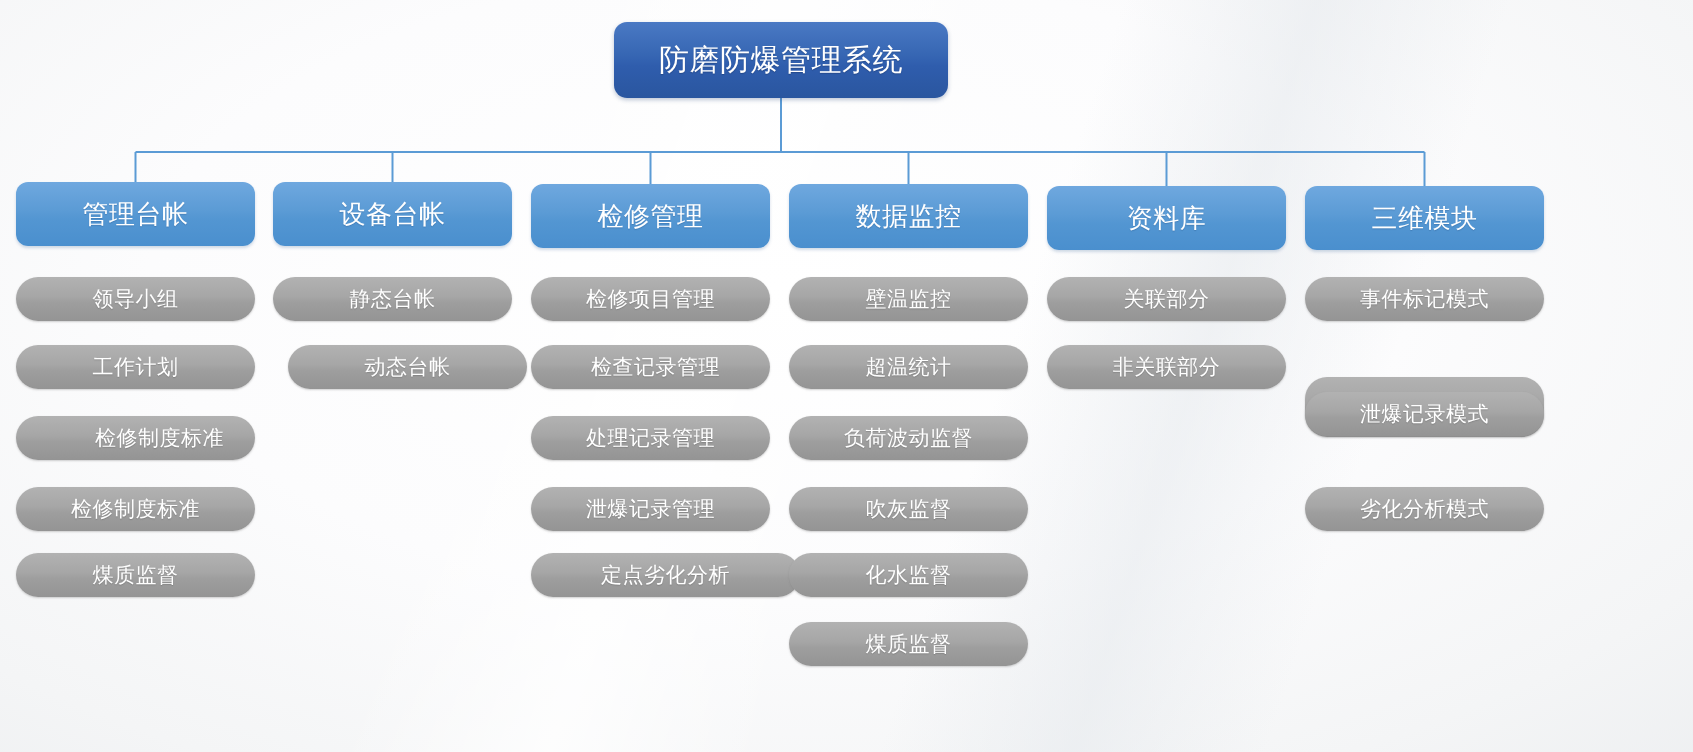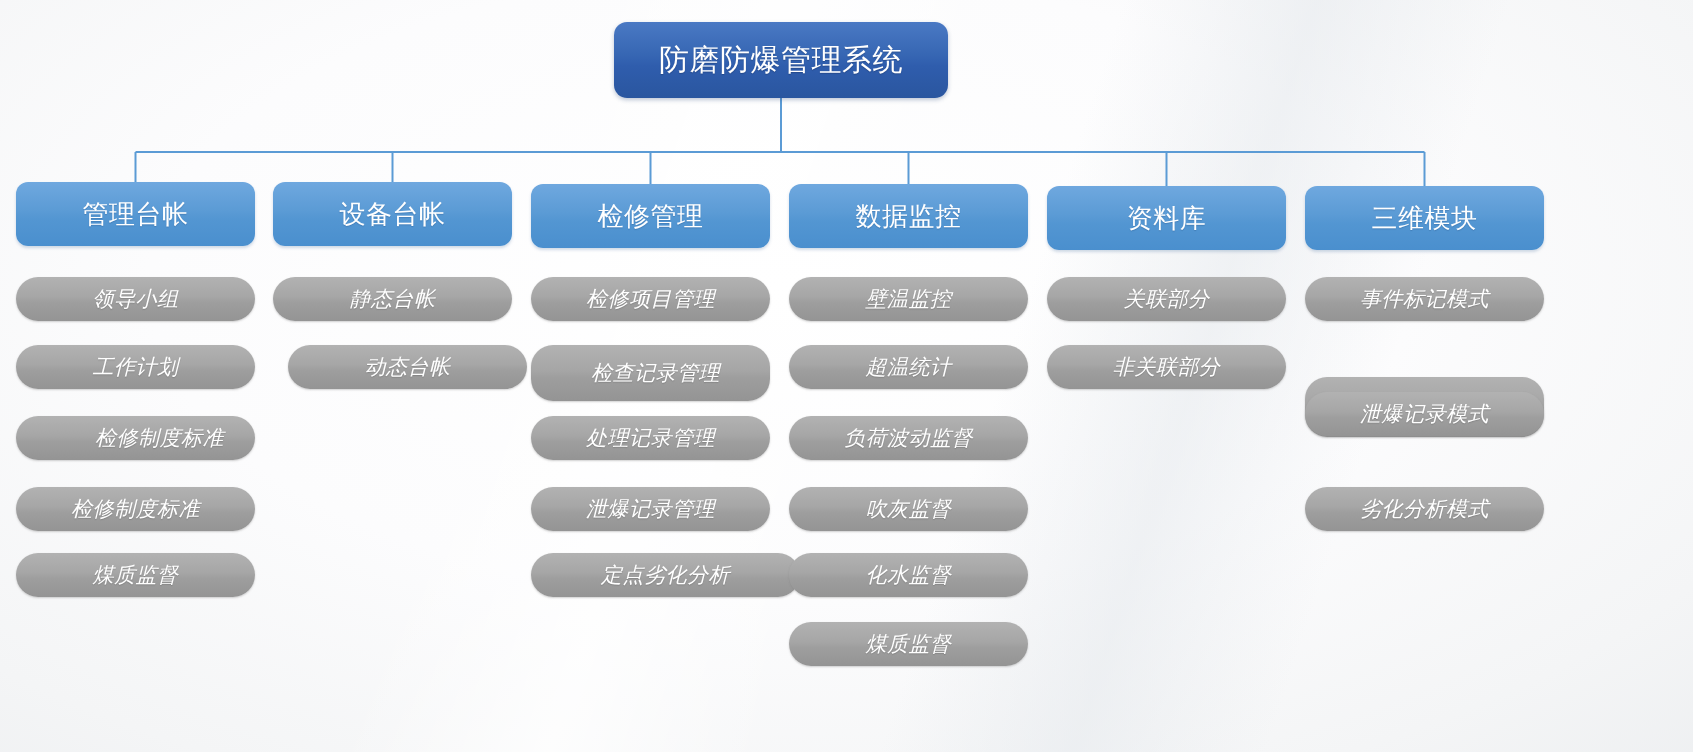--- a/index.html
+++ b/index.html
@@ -68,21 +68,20 @@
     box-shadow: 0 2px 3px rgba(70,110,160,0.25);
     text-shadow: 0 1px 1px rgba(30,70,120,0.28);
   }
 
   .leaf {
     border-radius: 22px;
     font-size: 21px;
     background: linear-gradient(180deg, #b2b2b2 0%, #a6a6a6 45%, #9e9e9e 58%, #949494 100%);
     box-shadow: 0 1px 2px rgba(120,120,120,0.35);
     text-shadow: 0 1px 1px rgba(90,90,90,0.35);
-    font-style: italic;
   }
 </style>
 </head>
 <body>
 
 <div class="bg-sheen"></div>
 
 <div class="canvas">
 
   <svg class="connectors" viewBox="0 0 1693 752" width="1693" height="752" xmlns="http://www.w3.org/2000/svg">
@@ -104,21 +103,21 @@
       <div class="node leaf" style="left: 16px; top: 277px; width: 239px; height: 44px;">领导小组</div>
       <div class="node leaf" style="left: 16px; top: 345px; width: 239px; height: 44px;">工作计划</div>
       <div class="node leaf" style="left: 16px; top: 416px; width: 239px; height: 44px; padding-left: 48px;">检修制度标准</div>
       <div class="node leaf" style="left: 16px; top: 487px; width: 239px; height: 44px;">检修制度标准</div>
       <div class="node leaf" style="left: 16px; top: 553px; width: 239px; height: 44px;">煤质监督</div>
       <div class="node lvl2" style="left: 273px; top: 182px; width: 239px; height: 64px;">设备台帐</div>
       <div class="node leaf" style="left: 273px; top: 277px; width: 239px; height: 44px;">静态台帐</div>
       <div class="node leaf" style="left: 273px; top: 345px; width: 239px; height: 44px; margin-left: 15px;">动态台帐</div>
       <div class="node lvl2" style="left: 531px; top: 184px; width: 239px; height: 64px;">检修管理</div>
       <div class="node leaf" style="left: 531px; top: 277px; width: 239px; height: 44px;">检修项目管理</div>
-      <div class="node leaf" style="left: 531px; top: 345px; width: 239px; height: 56px; padding-left: 10px;">检查记录管理</div>
+      <div class="node leaf" style="left: 531px; top: 345px; width: 239px; height: 44px; padding-left: 10px;">检查记录管理</div>
       <div class="node leaf" style="left: 531px; top: 416px; width: 239px; height: 44px;">处理记录管理</div>
       <div class="node leaf" style="left: 531px; top: 487px; width: 239px; height: 44px;">泄爆记录管理</div>
       <div class="node leaf" style="left: 531px; top: 553px; width: 269px; height: 44px;">定点劣化分析</div>
       <div class="node lvl2" style="left: 789px; top: 184px; width: 239px; height: 64px;">数据监控</div>
       <div class="node leaf" style="left: 789px; top: 277px; width: 239px; height: 44px;">壁温监控</div>
       <div class="node leaf" style="left: 789px; top: 345px; width: 239px; height: 44px;">超温统计</div>
       <div class="node leaf" style="left: 789px; top: 416px; width: 239px; height: 44px;">负荷波动监督</div>
       <div class="node leaf" style="left: 789px; top: 487px; width: 239px; height: 44px;">吹灰监督</div>
       <div class="node leaf" style="left: 789px; top: 553px; width: 239px; height: 44px;">化水监督</div>
       <div class="node leaf" style="left: 789px; top: 622px; width: 239px; height: 44px;">煤质监督</div>

